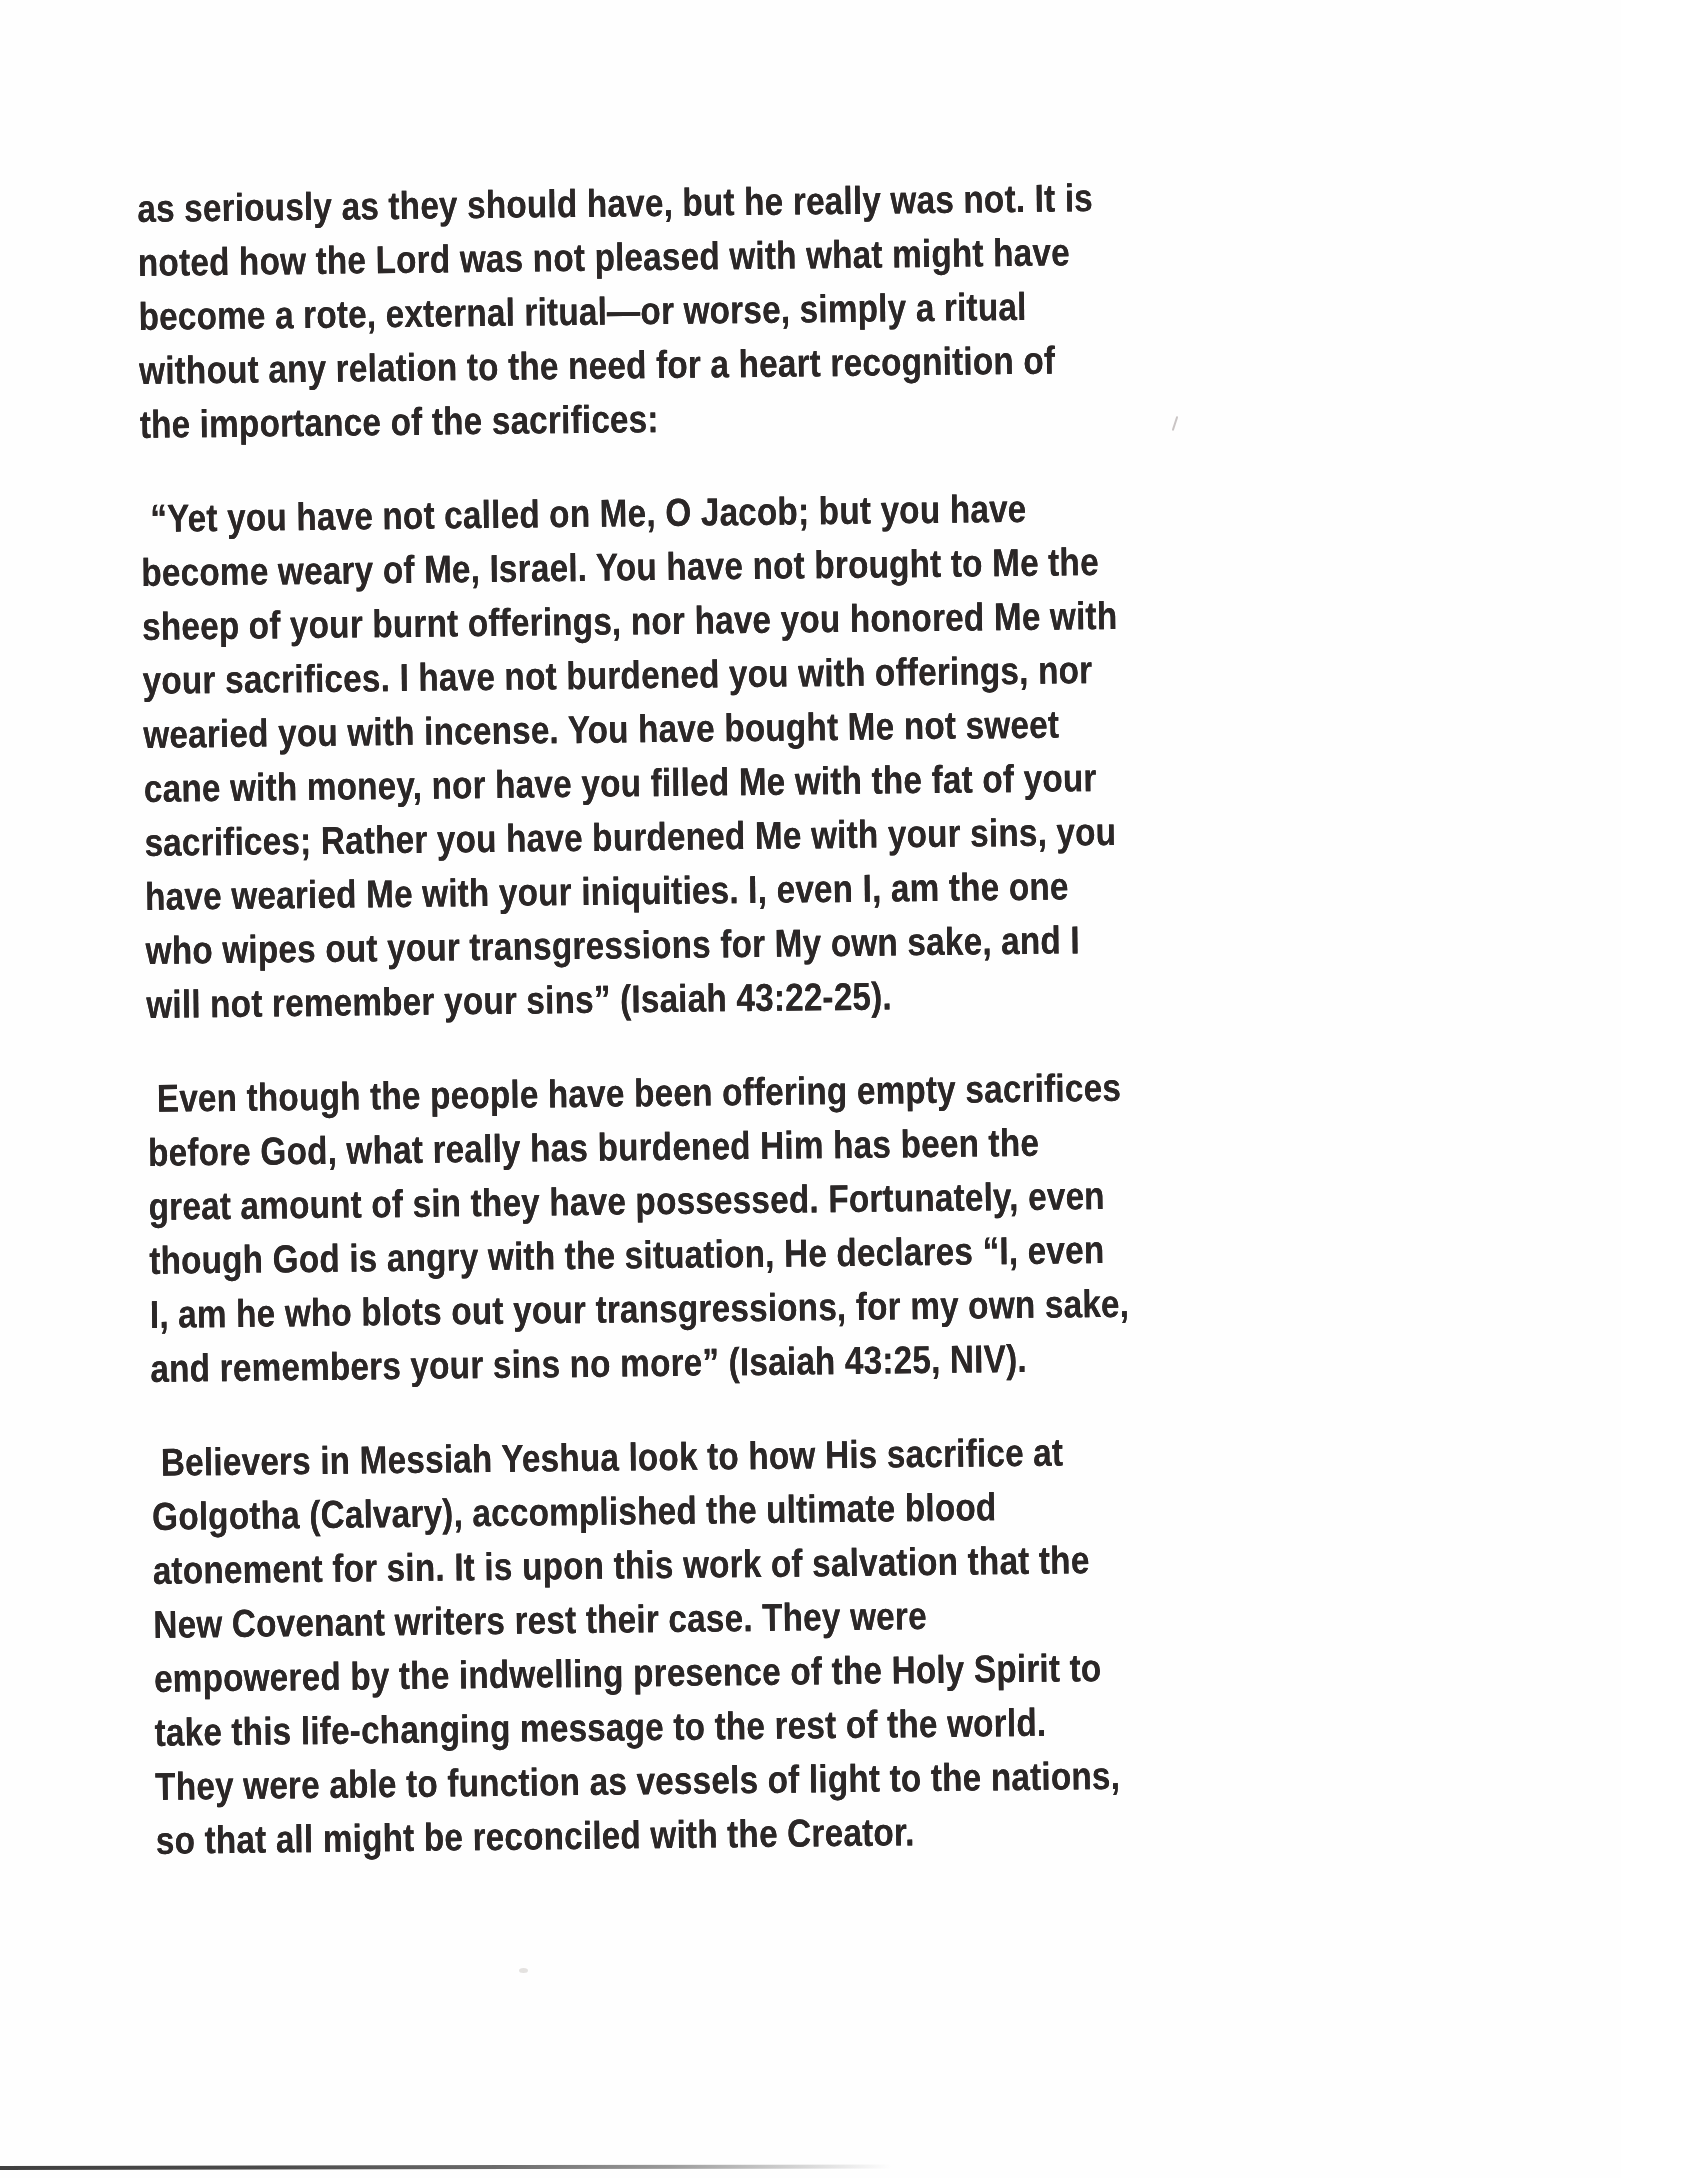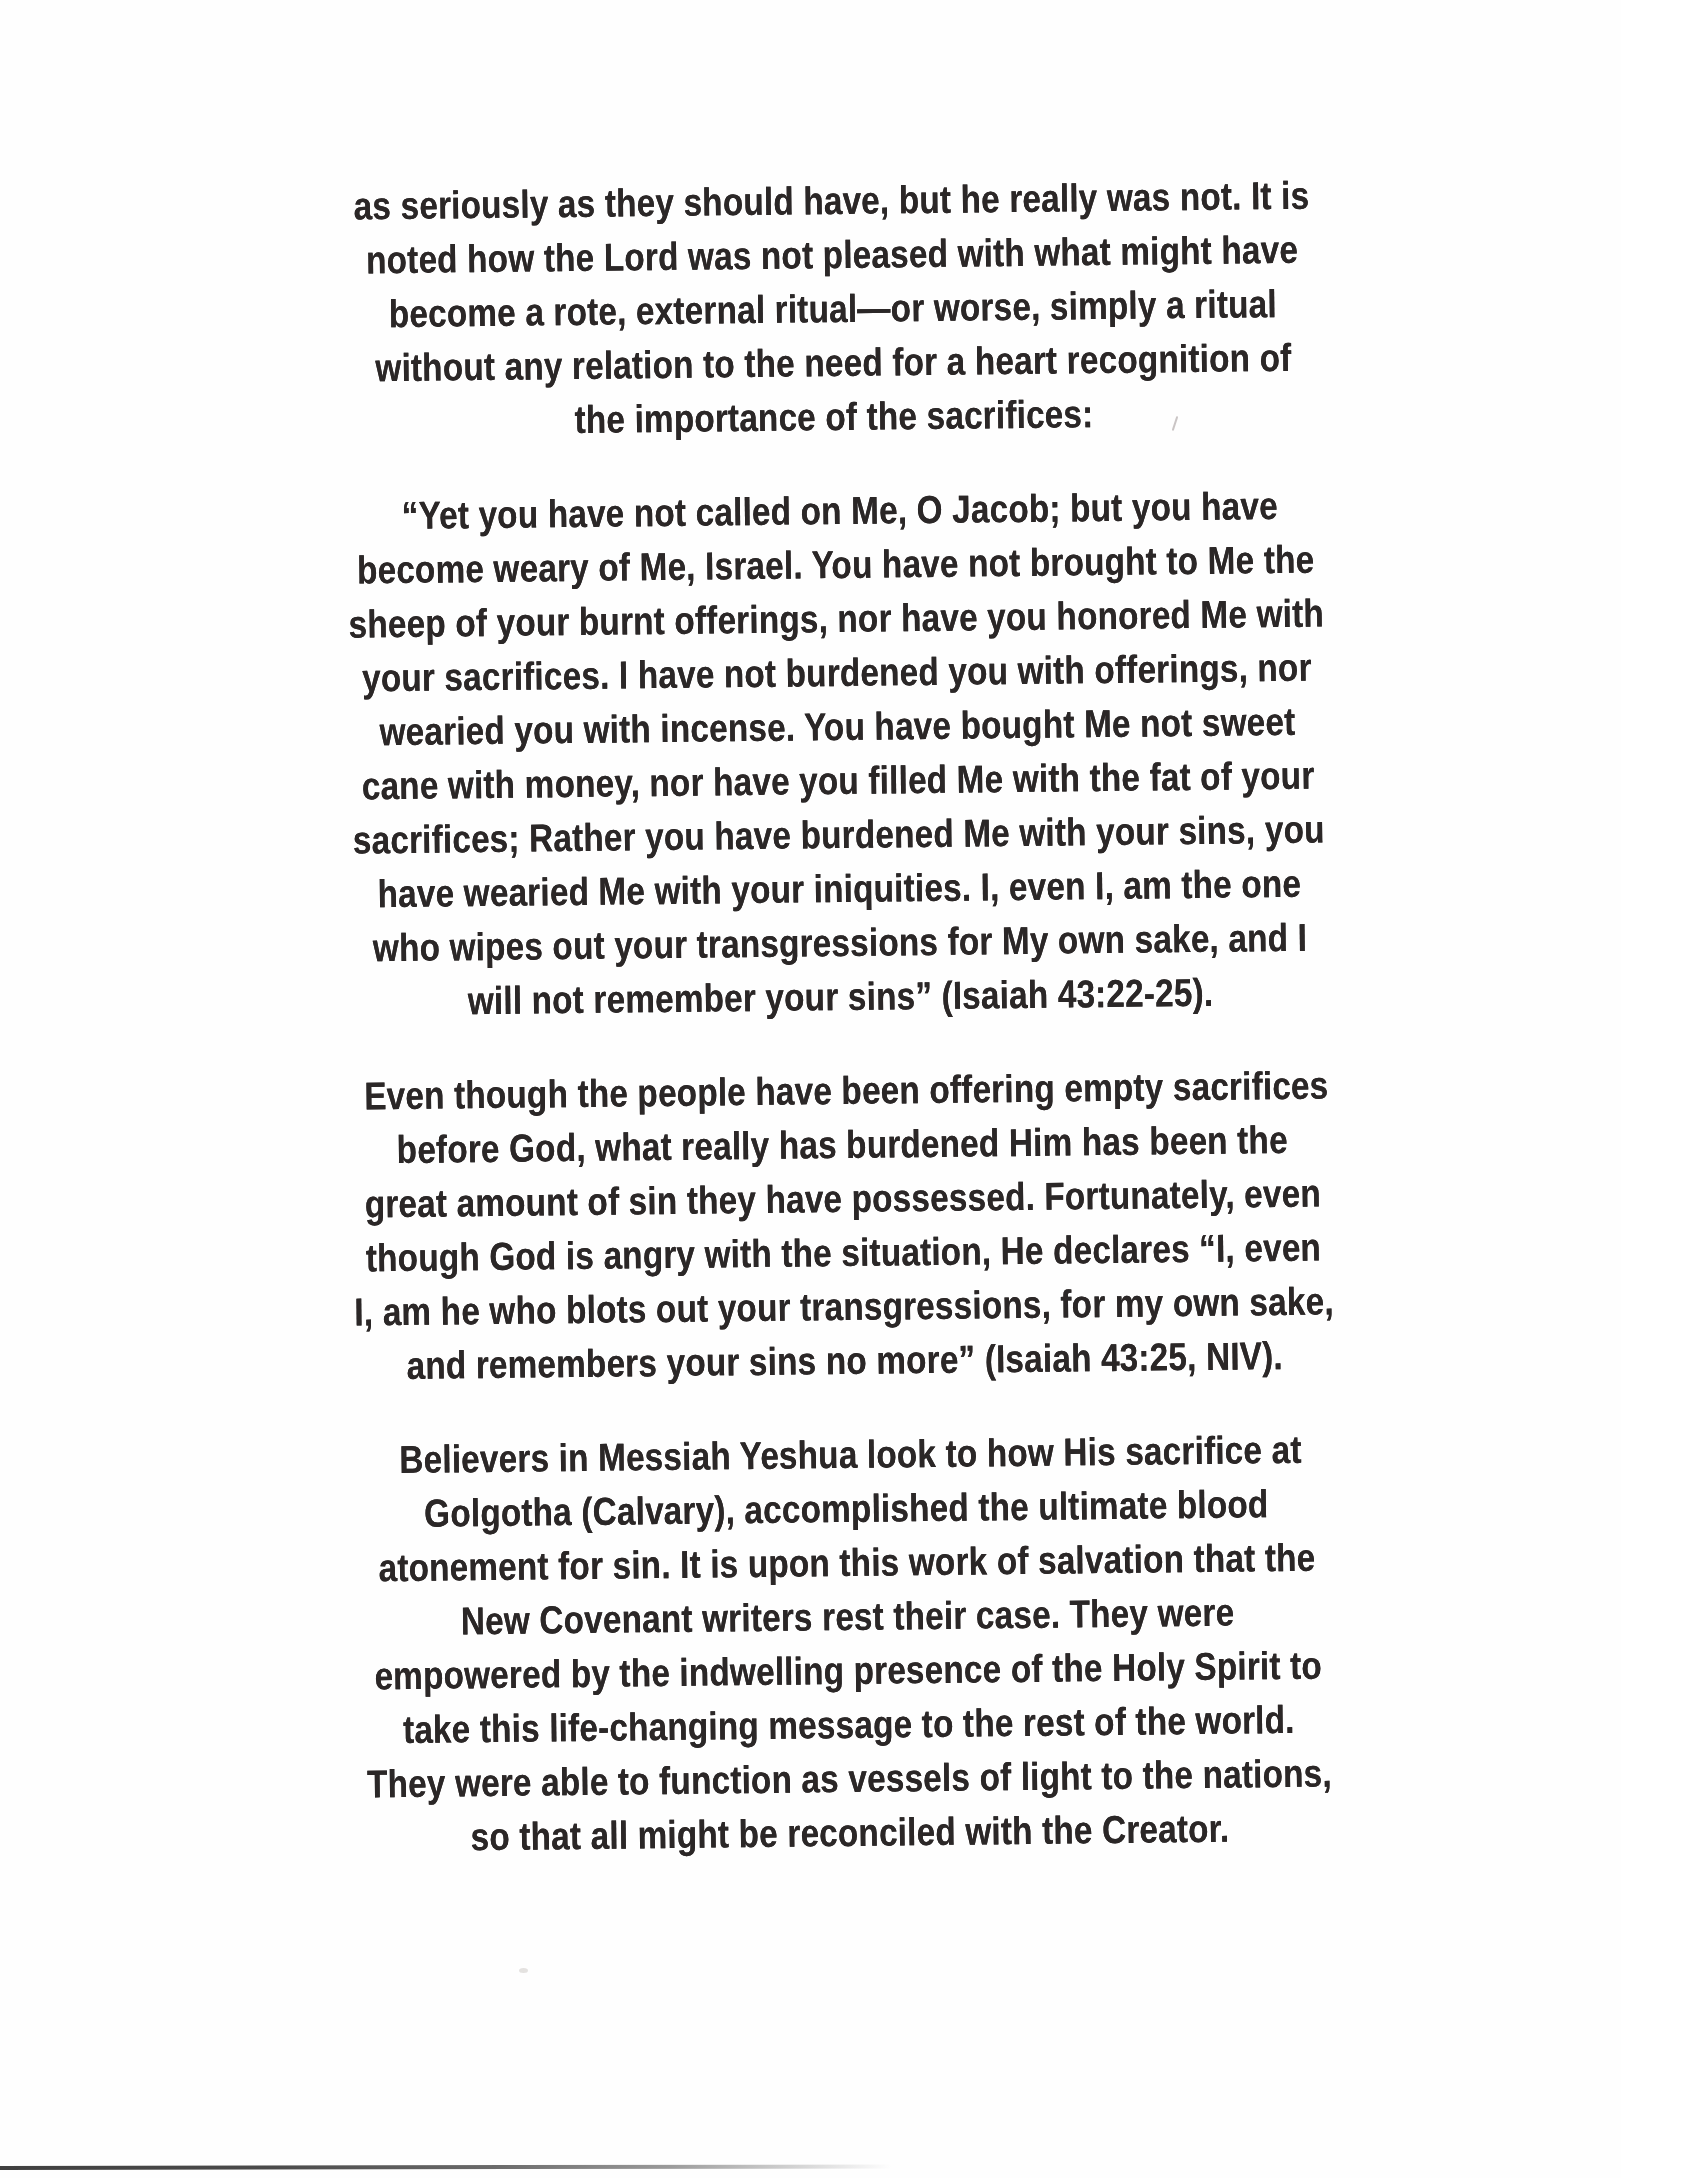--- a/index.html
+++ b/index.html
@@ -7,21 +7,20 @@
     padding: 0;
     background: #ffffff;
   }
   .page {
     position: relative;
     width: 1621px;
     height: 2178px;
     background: #fefefe;
     overflow: hidden;
     font-family: "Liberation Sans", "DejaVu Sans", sans-serif;
-    text-align: center;
   }
   .text-block {
     position: absolute;
     left: 137px;
     top: 182px;
     width: 1624px;
     transform: rotate(-0.65deg) scaleX(0.855);
     transform-origin: 0 0;
     color: #2b2727;
     font-weight: 700;

